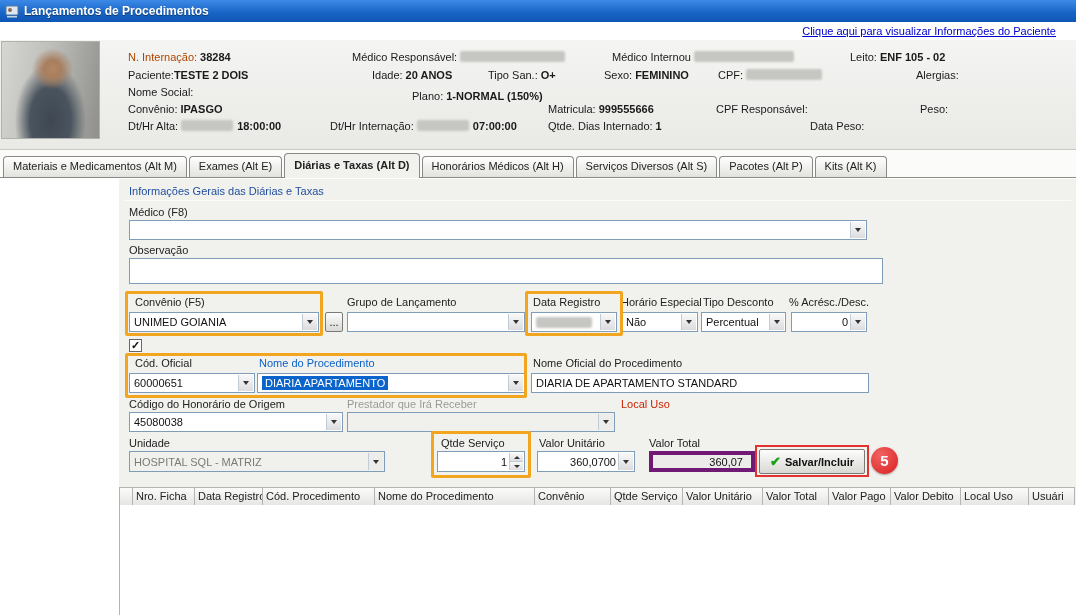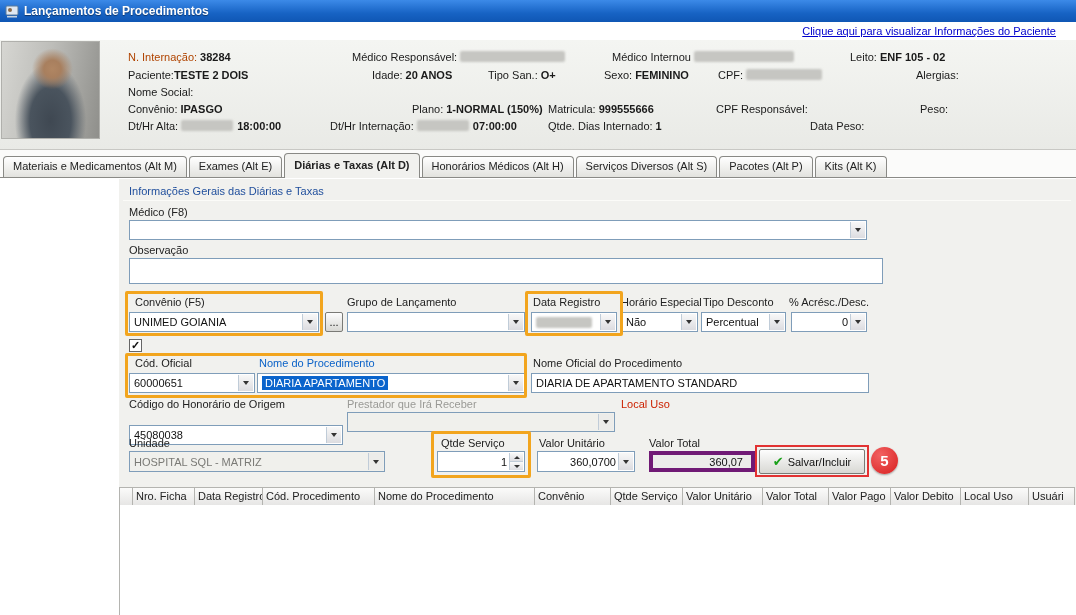--- a/index.html
+++ b/index.html
@@ -86,21 +86,21 @@
     border-bottom:3.5px solid #333; }
   .tri-dn { width:0; height:0; border-left:3px solid transparent; border-right:3px solid transparent;
     border-top:3.5px solid #333; }
 
   .checkbox { position:absolute; width:13px; height:13px; background:#fff; border:1px solid #666;
     display:flex; align-items:center; justify-content:center; cursor:pointer; }
   .checkbox.checked::before { content:"✓"; font-size:11px; font-weight:bold; color:#111; line-height:11px; }
 
   .save-btn { position:absolute; background:linear-gradient(#fdfdfd,#d8d8d4); border:1px solid #7a7a76;
     border-radius:2px; display:flex; align-items:center; justify-content:center; gap:4px;
-    font-size:11px; font-weight:normal; color:#111; cursor:pointer; }
+    font-size:11px; font-weight:bold; color:#111; cursor:pointer; }
   .check-icon::before { content:"✔"; color:#18a018; font-size:13px; }
 
   .hl-box { position:absolute; border:3px solid #f2a51e; border-radius:2px; pointer-events:none; z-index:5; }
   .alert-box { position:absolute; border:2px solid #e23232; pointer-events:none; z-index:5; }
   .badge { position:absolute; width:27px; height:27px; border-radius:50%;
     background:radial-gradient(circle at 35% 30%, #f26262, #d81f1f); color:#fff; font-weight:bold;
     font-size:15px; display:flex; align-items:center; justify-content:center; z-index:6;
     box-shadow:0 1px 2px rgba(0,0,0,.35); }
 
   .grid-header { position:absolute; display:flex; }
@@ -141,21 +141,21 @@
     <div class="prow" style="left:108px; top:29px;"><span class="pl" style="margin-right:0;">Paciente:</span><span class="pv">TESTE 2 DOIS</span></div>
     <div class="prow" style="left:352px; top:29px;"><span class="pl">Idade:</span><span class="pv">20 ANOS</span></div>
     <div class="prow" style="left:468px; top:29px;"><span class="pl">Tipo San.:</span><span class="pv">O+</span></div>
     <div class="prow" style="left:584px; top:29px;"><span class="pl">Sexo:</span><span class="pv">FEMININO</span></div>
     <div class="prow" style="left:698px; top:29px;"><span class="pl">CPF:</span><span class="redacted" style="width:76px;"></span></div>
     <div class="prow" style="left:896px; top:29px;"><span class="pl">Alergias:</span></div>
 
     <div class="prow" style="left:108px; top:46px;"><span class="pl">Nome Social:</span></div>
 
     <div class="prow" style="left:108px; top:63px;"><span class="pl">Convênio:</span><span class="pv">IPASGO</span></div>
-    <div class="prow" style="left:352px; top:63px;padding-left:40px;"><span class="pl">Plano:</span><span class="pv">1-NORMAL (150%)</span></div>
+    <div class="prow" style="left:352px; top:50px;padding-left:40px;"><span class="pl">Plano:</span><span class="pv">1-NORMAL (150%)</span></div>
     <div class="prow" style="left:528px; top:63px;"><span class="pl">Matricula:</span><span class="pv">999555666</span></div>
     <div class="prow" style="left:696px; top:63px;"><span class="pl">CPF Responsável:</span></div>
     <div class="prow" style="left:900px; top:63px;"><span class="pl">Peso:</span></div>
 
     <div class="prow" style="left:108px; top:80px;"><span class="pl">Dt/Hr Alta:</span><span class="redacted" style="width:52px;"></span><span class="pv">18:00:00</span></div>
     <div class="prow" style="left:310px; top:80px;"><span class="pl">Dt/Hr Internação:</span><span class="redacted" style="width:52px;"></span><span class="pv">07:00:00</span></div>
     <div class="prow" style="left:528px; top:80px;"><span class="pl">Qtde. Dias Internado:</span><span class="pv">1</span></div>
     <div class="prow" style="left:790px; top:80px;"><span class="pl">Data Peso:</span></div>
   </div>
 
@@ -259,21 +259,21 @@
           </span>
       </div>
       <div class="tinput" style="left:412px; top:194px; width:338px;">
         <span>DIARIA DE APARTAMENTO STANDARD</span>
       </div>
 
       <div class="form-label" style="left:10px; top:219px;">Código do Honorário de Origem</div>
       <div class="form-label gray-label" style="left:228px; top:219px;">Prestador que Irá Receber</div>
       <div class="form-label redtext-label" style="left:502px; top:219px;">Local Uso</div>
 
-      <div class="combo" style="left:10px; top:246px; width:214px;">
+      <div class="combo" style="left:10px; top:233px; width:214px;">
         <span>45080038</span>
         <span class="dd">
             <i class="tri"></i>
           </span>
       </div>
       <div class="combo disabled" style="left:228px; top:233px; width:268px;">
         <span class="dd">
             <i class="tri"></i>
           </span>
       </div>

